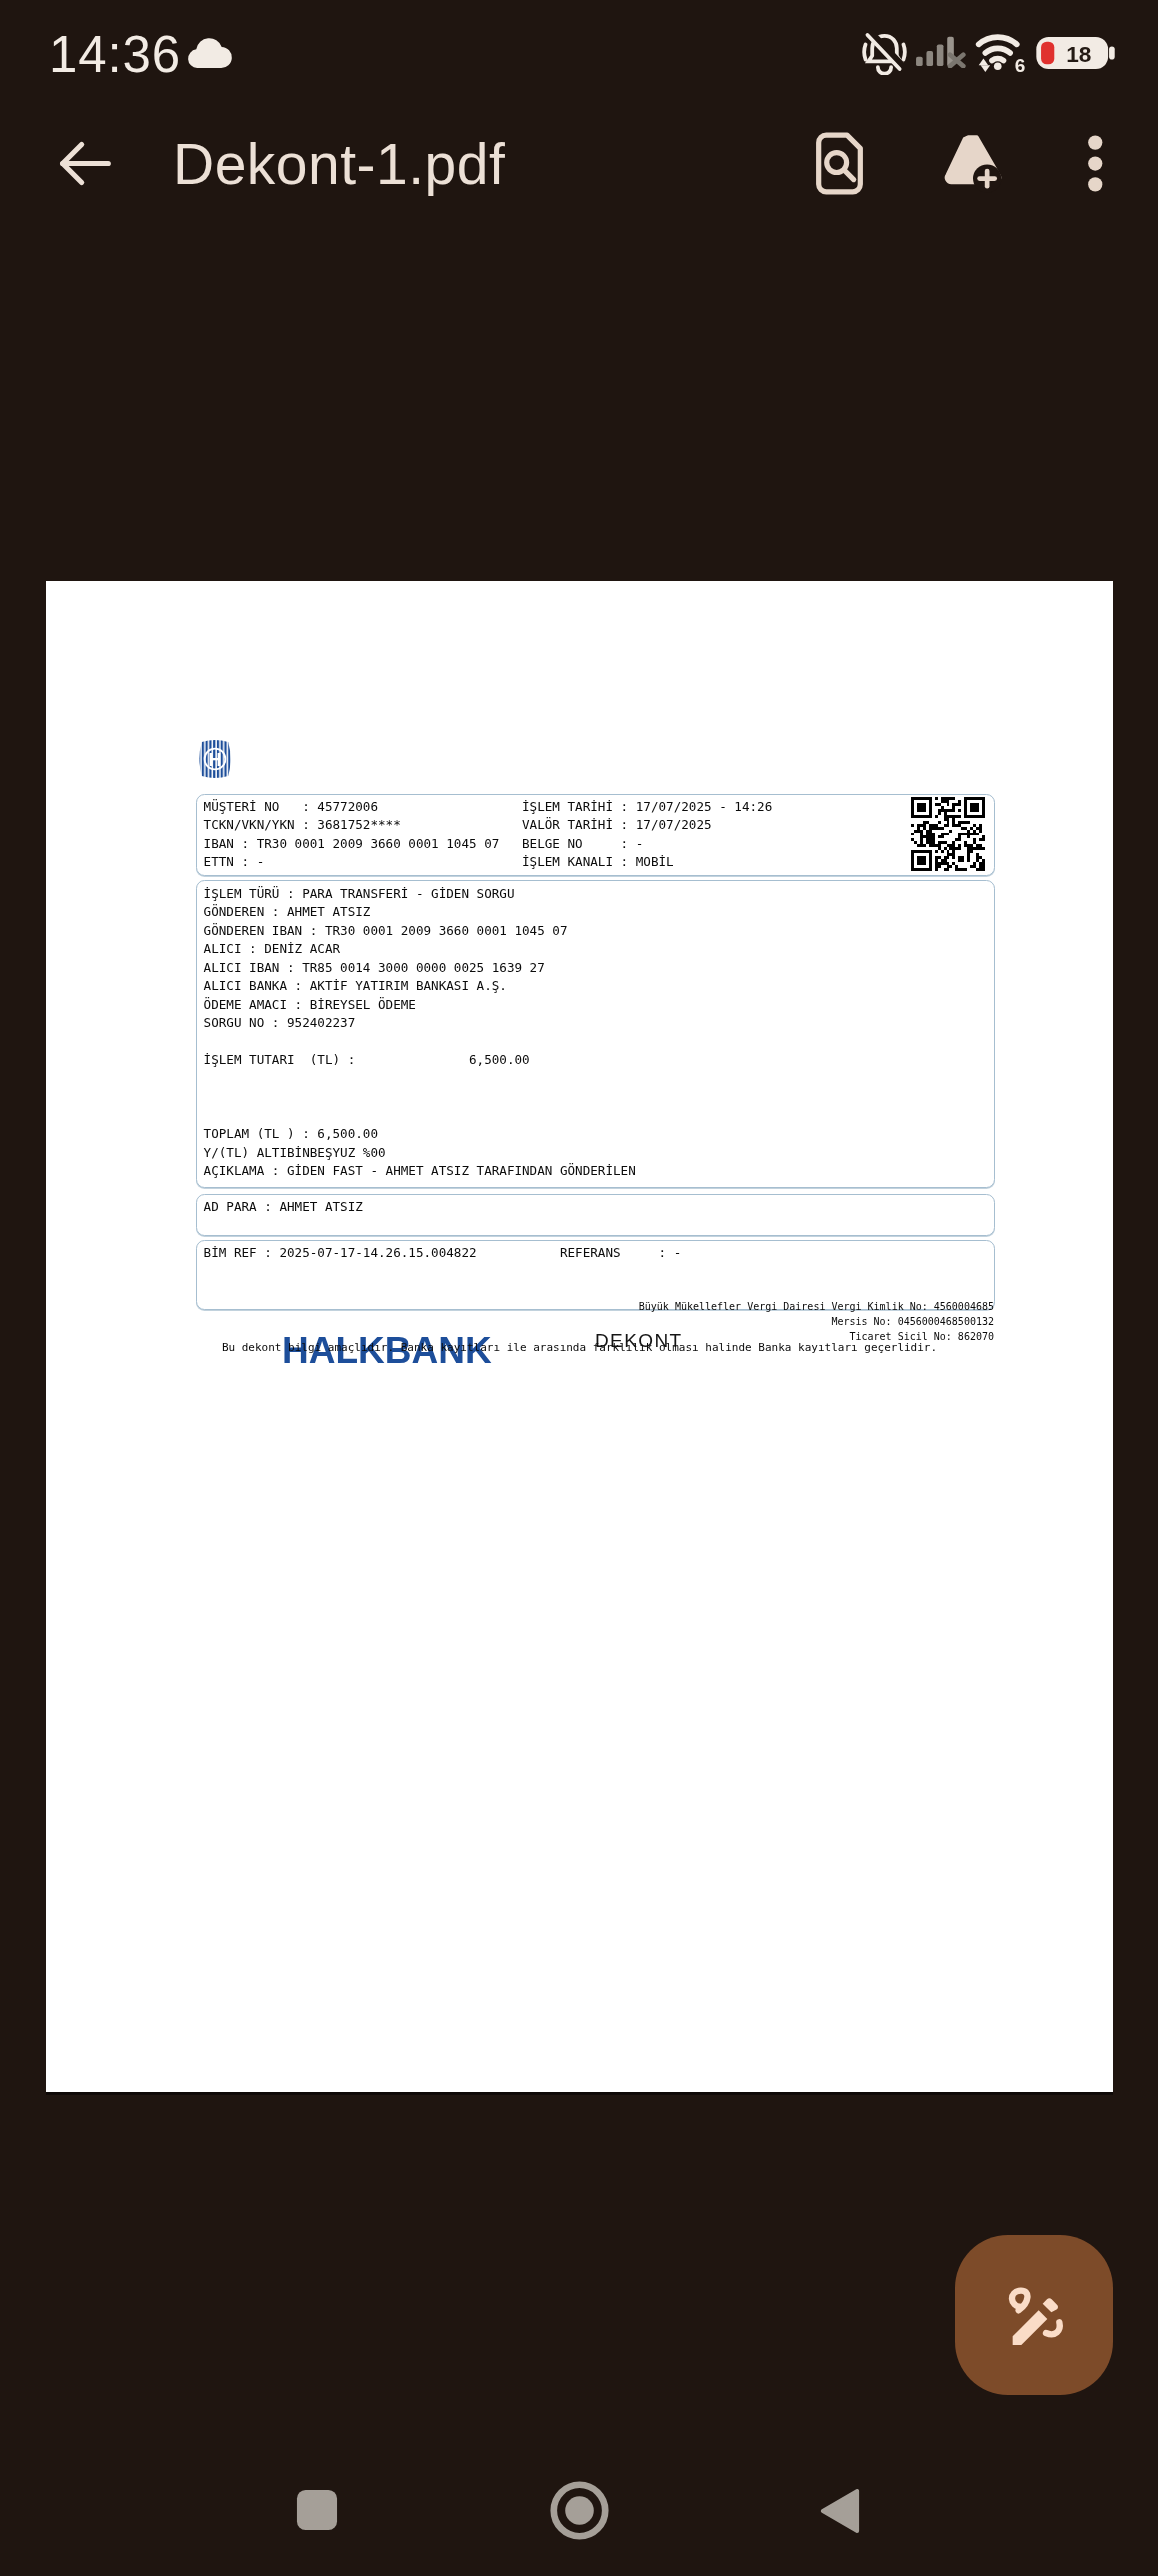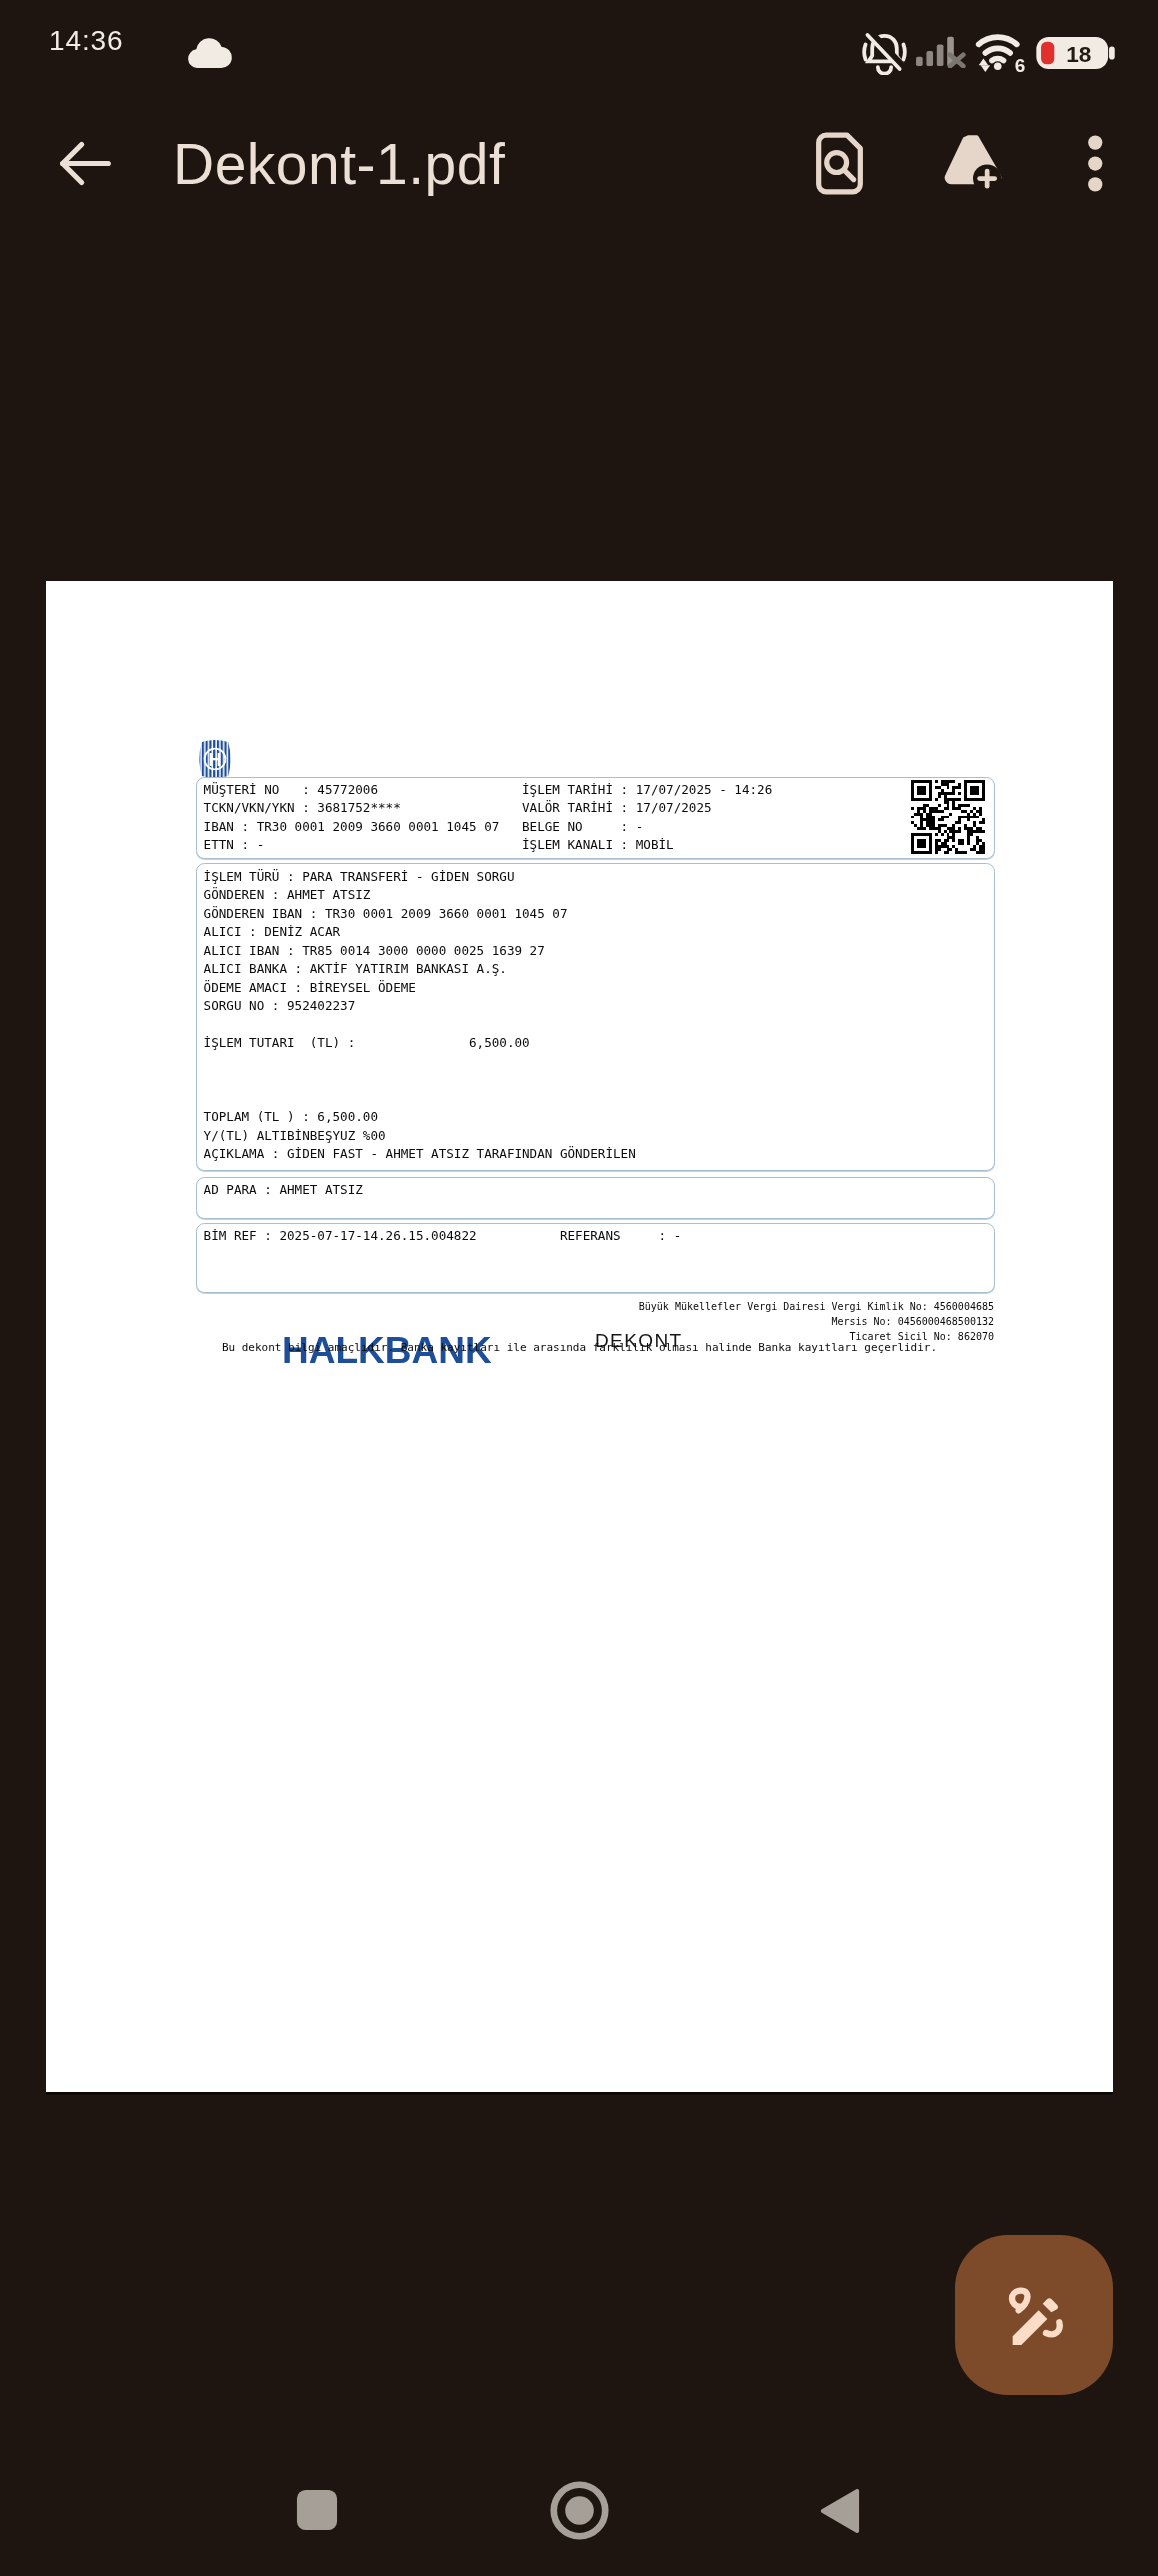--- a/index.html
+++ b/index.html
@@ -1,34 +1,34 @@
 <!DOCTYPE html>
 <html style="font-size:15px"><head>
 <meta charset="utf-8">
 <style>
   html,body{margin:0;padding:0;background:#000;}
   .screen{position:relative;width:1159px;height:2576px;background:#1f1510;overflow:hidden;
           font-family:"Liberation Sans",sans-serif;}
   .abs{position:absolute;}
 
   
-  .time{left:49px;top:25px;font-size:28px;font-weight:500;color:#f2ebe4;letter-spacing:0.9px;}
+  .time{left:49px;top:25px;font-size:51px;font-weight:500;color:#f2ebe4;letter-spacing:0.9px;}
 
   
   .appbar-title{left:173px;top:131px;font-size:57px;color:#ece0d6;letter-spacing:0.5px;}
 
   
   .page{left:46px;top:581px;width:1067px;height:1511px;background:#ffffff;
         box-shadow:0 2.8px 0 rgba(0,0,0,.55);}
   .mono{font-family:"DejaVu Sans Mono","Liberation Mono",monospace;color:#0b0b0b;}
   .bank-name{left:236px;top:741px;font-size:37px;font-weight:bold;color:#1d4e9a;letter-spacing:0;margin-top:8px;}
   .doc-type{left:549px;top:749px;font-size:19px;color:#151515;letter-spacing:1.4px;
             font-family:"Liberation Sans",sans-serif;}
   .rbox{border:1.9px solid #a6bed0;border-radius:8.5px;background:#fff;
-        box-shadow:0 0.9px 0 #c2d2dd;}
+        box-shadow:0 0.9px 0 #c2d2dd;margin-top:17px;}
   .rline{height:18.5px;line-height:18.5px;font-size:12.6px;white-space:pre;}
   .fline{height:15px;line-height:15px;font-size:10px;white-space:pre;}
   .disclaimer{font-size:11px;white-space:pre;}
 
   
   .fab{left:955px;top:2235px;width:158px;height:160px;border-radius:53px;background:#7d4b29;
        display:flex;align-items:center;justify-content:center;}
 
   
   .navico{fill:#a59f98;}

